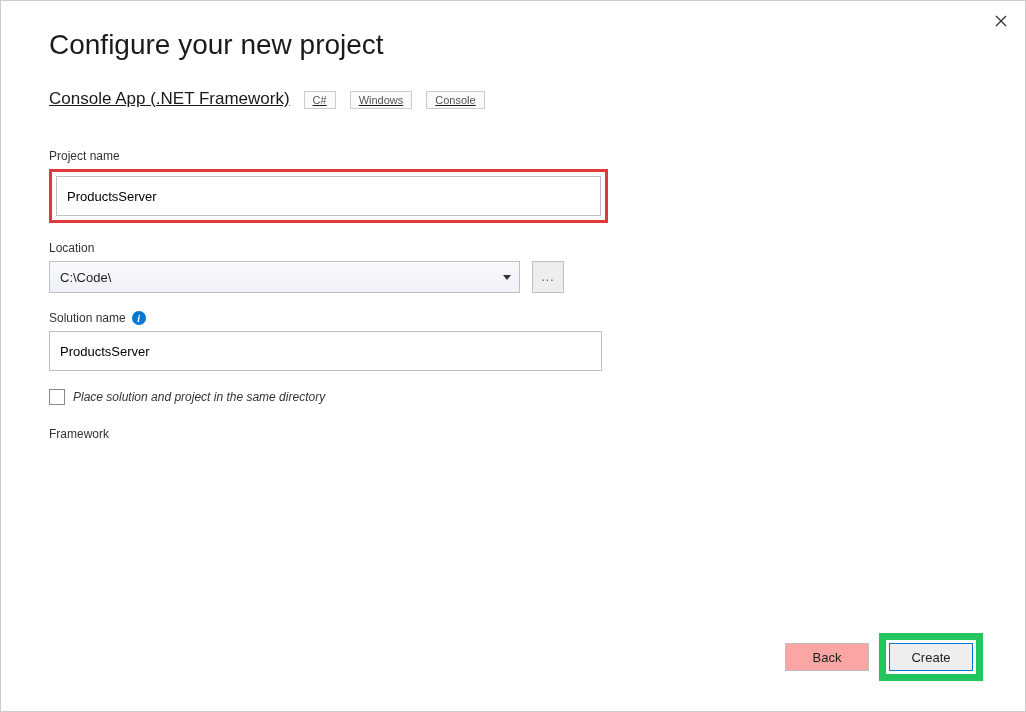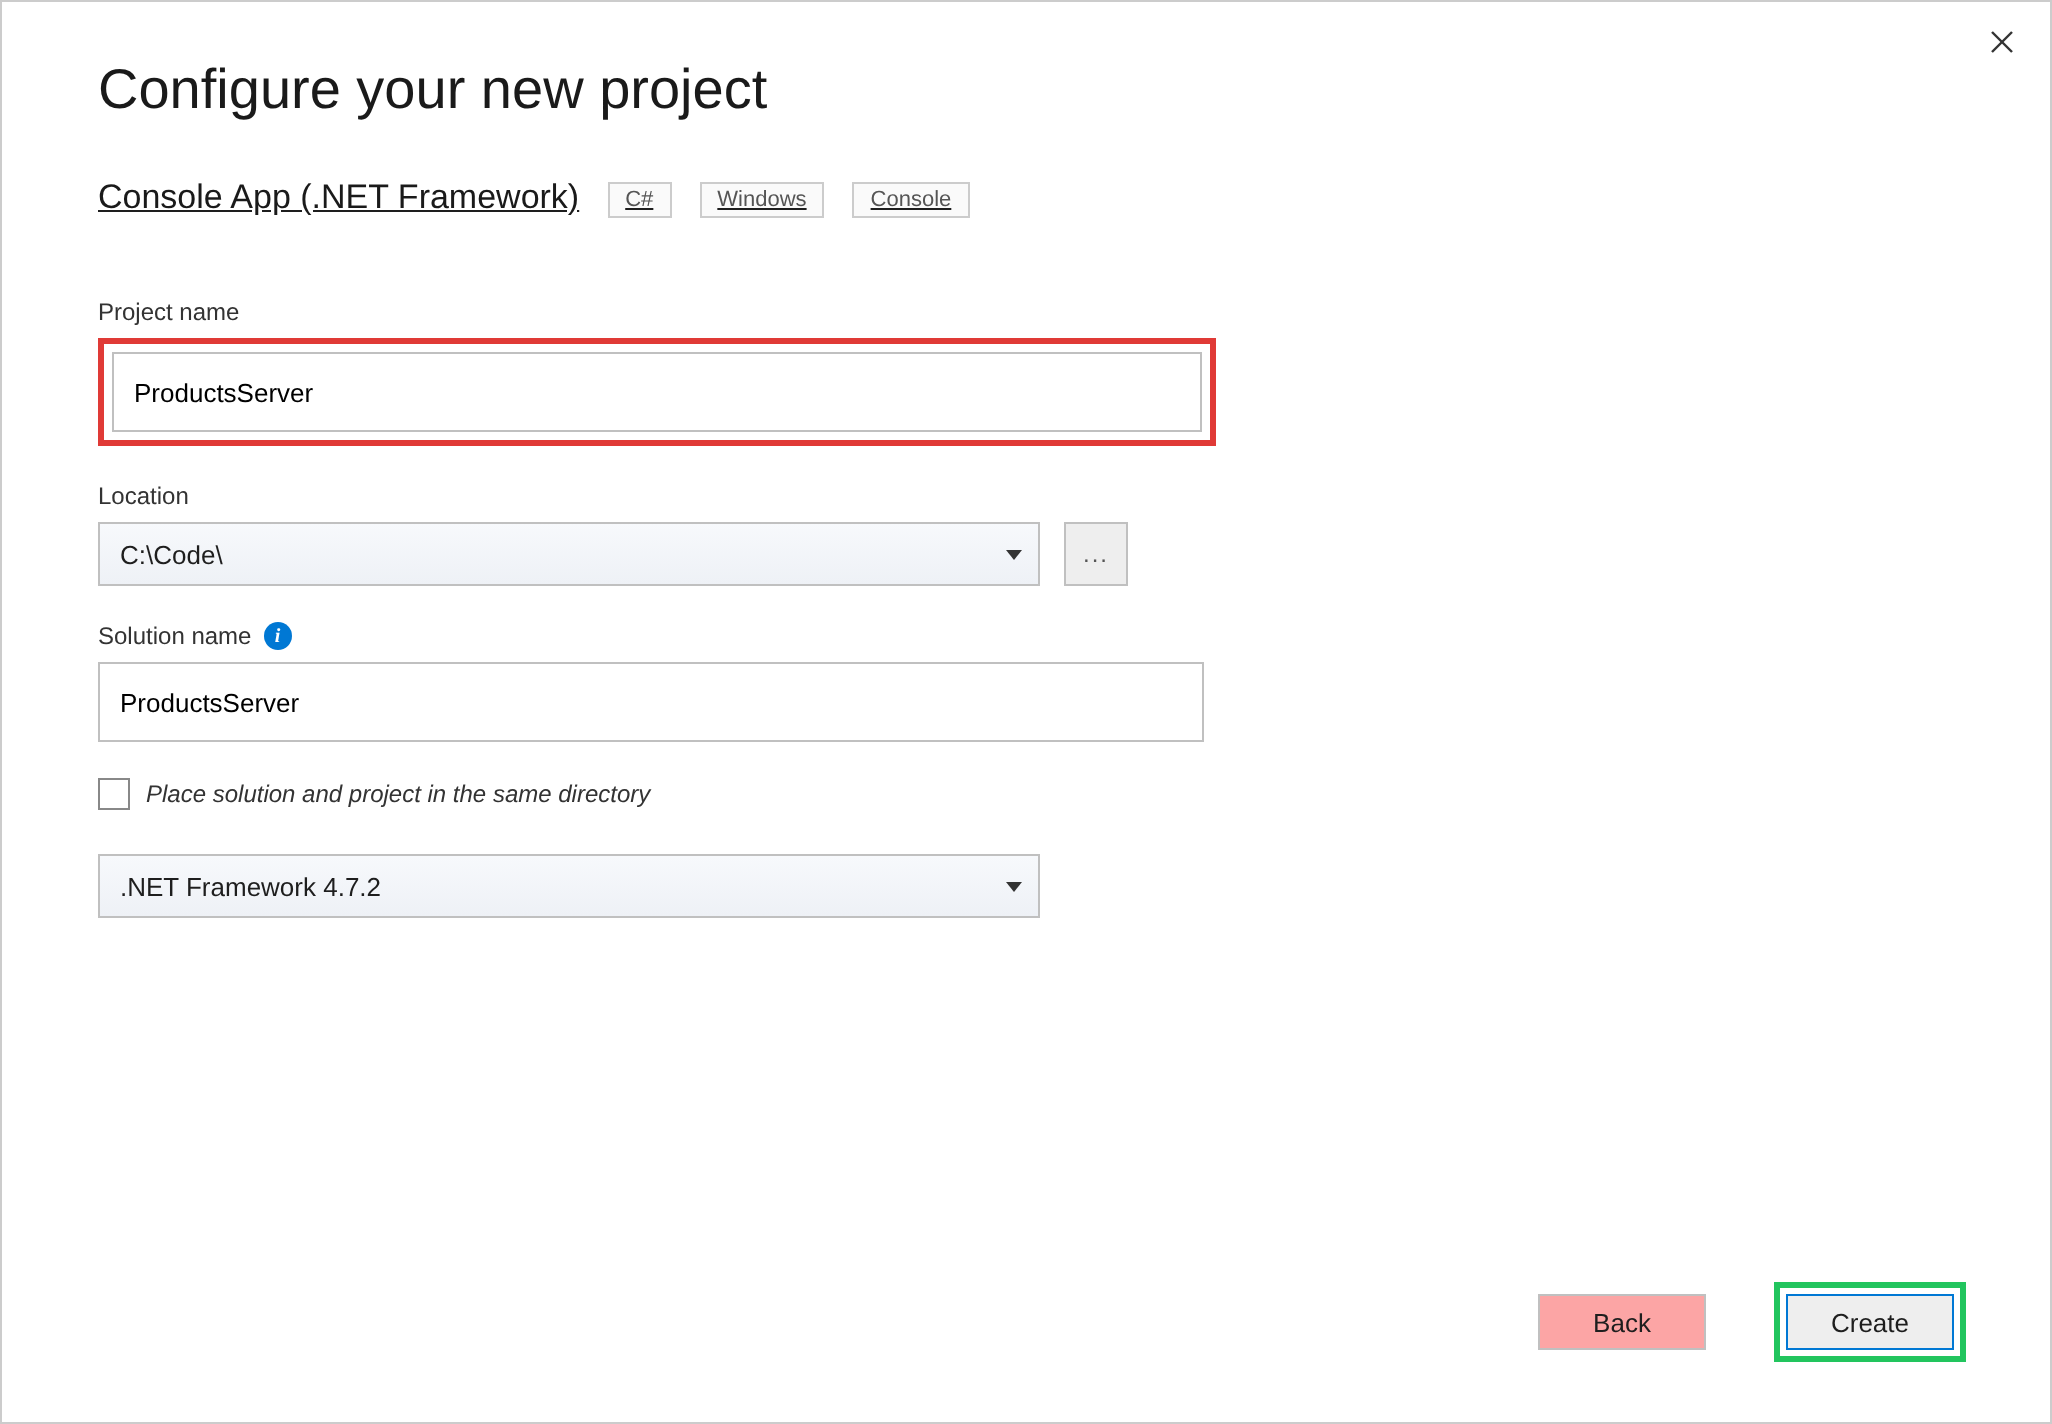--- a/index.html
+++ b/index.html
@@ -151,23 +151,22 @@
       height: 28px;
       border: 1px solid #c0c0c0;
       background: #fca5a5;
       font-size: 13px;
       cursor: pointer;
       display: flex;
       align-items: center;
       justify-content: center;
     }
     .highlight-btn-wrap {
-      border: 3px solid #22c55e;
+      border: 7px solid #22c55e;
       padding: 3px;
-      margin-left: 24px;
     }
     .highlight-btn-wrap .btn {
       border: 1px solid #0078d4;
       background: #eeeeee;
     }
   </style>
 </head>
 <body>
 
 <div class="close-btn">
@@ -214,24 +213,21 @@
     </div>
     <input class="text-input" type="text" value="ProductsServer" style="">
   </div>
 
   <div class="checkbox-row">
     <div class="checkbox"></div>
     <span>Place solution and project in the same directory</span>
   </div>
 
   <div class="field-block">
-    <div class="select">
-      <span>.NET Framework 4.7.2</span>
-      <span class="chevron-down"></span>
-    </div>
+    <div class="field-label">Framework</div>
   </div>
 </div>
 
 <div class="footer">
   <div class="btn">
     <span>Back</span>
   </div>
   <div class="highlight-btn-wrap">
     <div class="btn">
       <span>Create</span>

